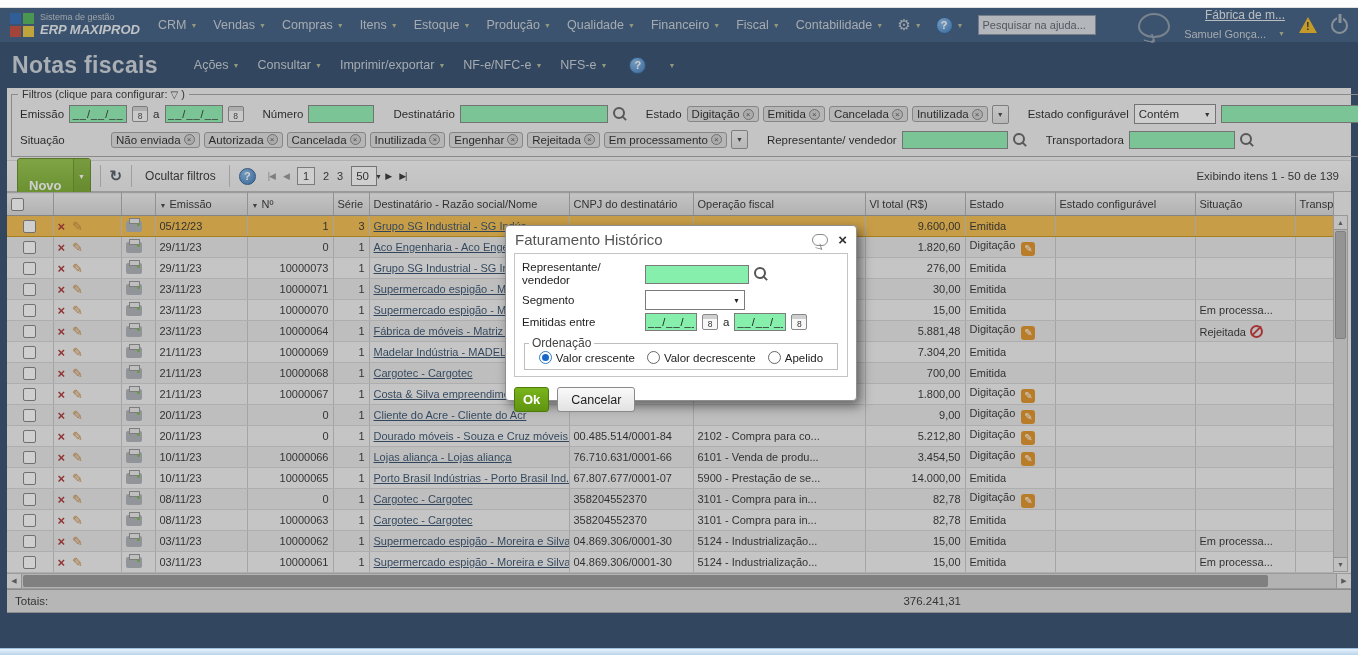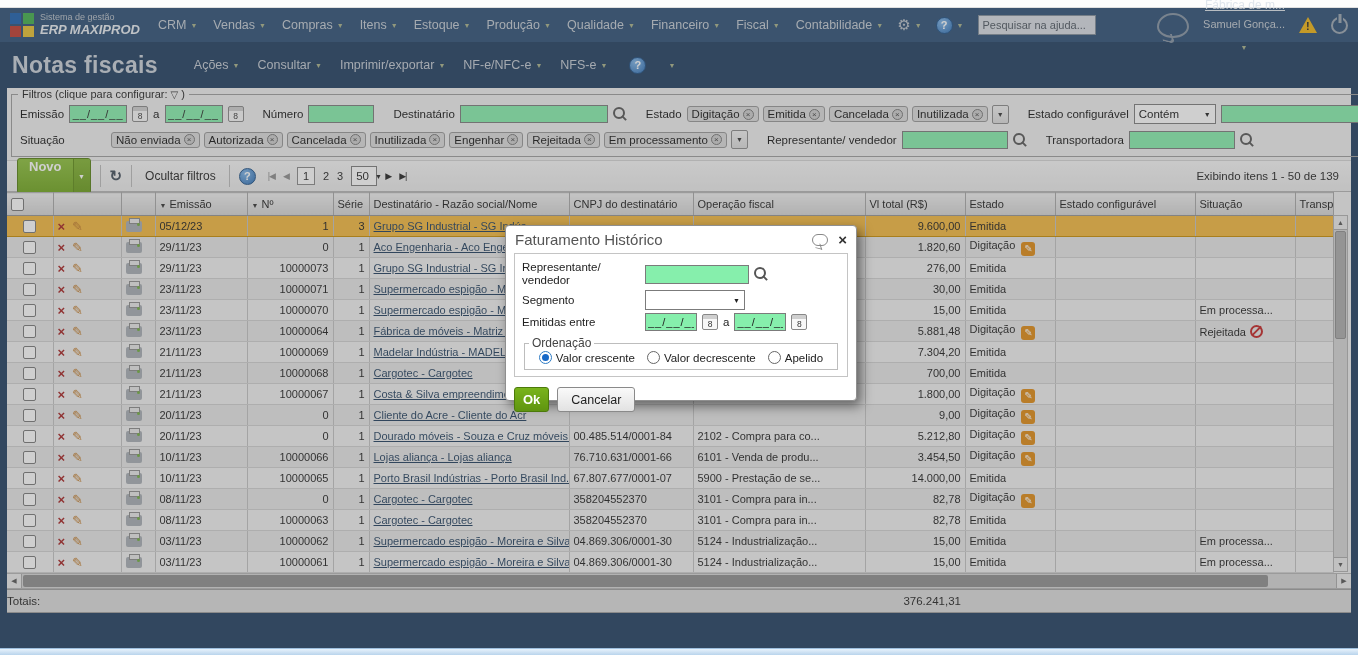--- a/index.html
+++ b/index.html
@@ -26,21 +26,21 @@
   .menu-item { display:inline-flex; align-items:center; gap:4px; font-size:12.5px; cursor:pointer; white-space:nowrap; }
   .caret { font-size:7px; color:#a6b089; }
   .gear-ic { font-size:15px; color:#b8c0c9; }
   #help-search { width:118px; height:20px; background:#d7dce2; border:1px solid #7f8c99; font:11px "Liberation Sans",sans-serif; color:#333; padding:0 4px; }
   #help-search::placeholder { color:#4c5560; }
   #topbar-right { margin-left:auto; display:flex; align-items:center; gap:14px; }
   .chat-bubble { width:32px; height:25px; border:2px solid #8593a3; border-radius:50% 50% 50% 50%/55% 55% 45% 45%; position:relative; }
   .chat-bubble::after { content:''; position:absolute; left:3px; bottom:-7px; width:9px; height:9px; border-right:2px solid #8593a3; border-bottom:2px solid #8593a3; background:transparent; transform:skewX(35deg) rotate(18deg); border-bottom-right-radius:6px; }
   #account { text-align:right; line-height:1.25; }
   #company-link { font-size:12px; color:#dfe5ec; text-decoration:underline; cursor:pointer; display:block; }
-  #user-row { font-size:11px; color:#c3cad2; display:inline-flex; align-items:center; gap:12px;flex-direction:column; }
+  #user-row { font-size:11px; color:#c3cad2; display:inline-flex; align-items:center; gap:12px; }
   .warn-ic { width:0; height:0; border-left:9px solid transparent; border-right:9px solid transparent; border-bottom:16px solid var(--warning,#f0b411); position:relative; display:inline-block; }
   .warn-ic::after { content:'!'; position:absolute; left:-2px; top:3px; font-size:11px; font-weight:bold; color:#222; }
   .power-ic { width:17px; height:17px; border:2.5px solid #9aa5b1; border-radius:50%; position:relative; display:inline-block; }
   .power-ic::before { content:''; position:absolute; left:50%; top:-5px; transform:translateX(-50%); width:3px; height:9px; background:#9aa5b1; box-shadow:0 0 0 1.5px var(--topbar,#2b4e74); }
   #pageheader { height:46px; background:var(--header-bar,#1f3d5f); display:flex; align-items:center; padding:0 12px; gap:22px; }
   #page-title { font-size:23px; font-weight:bold; color:#c9d0d8; margin:0 14px 0 0; letter-spacing:.3px; }
   #ph-menus { display:flex; align-items:flex-start; gap:18px; }
   #ph-menus .menu-item { font-size:12.5px; color:#c3cad3; }
   .help-ic { width:17px; height:17px; border-radius:50%; background:radial-gradient(circle at 35% 30%, #7db4e8, #2a6cb3); border:1px solid #1c4f86; color:#fff; font-size:11px; font-weight:bold; display:inline-flex; align-items:center; justify-content:center; }
   
@@ -65,21 +65,21 @@
   .mag::after { content:''; position:absolute; width:6px; height:2px; background:#555; transform:rotate(45deg); left:8px; top:10px; }
   .tags { display:inline-flex; align-items:center; gap:4px; }
   .tag { display:inline-flex; align-items:center; gap:3px; background:var(--tag-bg,#dcdcdc); border:1px solid #979797; border-radius:3px; padding:1px 4px; font-size:11.5px; cursor:pointer; white-space:nowrap; }
   .tag-x { width:11px; height:11px; border:1px solid #777; border-radius:50%; background:#cdcdcd; font-size:8px; line-height:9px; text-align:center; color:#444; }
   .tag-dd { width:17px; height:19px; border:1px solid #8a8a8a; background:linear-gradient(#f2f2f2,#ddd); display:inline-flex; align-items:center; justify-content:center; font-size:7px; color:#333; border-radius:2px; cursor:pointer; }
   .selbox { height:20px; border:1px solid #7b7b7b; background:#fff; display:inline-flex; align-items:center; justify-content:space-between; padding:0 4px; font-size:11.5px; gap:6px; cursor:pointer; }
   .selbox .caret { color:#222; }
   #estado-conf-sel { width:82px; }
   
   #toolbar { height:32px; display:flex; align-items:center; padding:0 10px; background:linear-gradient(#f7f7f7,#ebebeb); border-top:1px solid #d5d5d5; border-bottom:1px solid #b3b3b3; position:relative; margin-top:3px; }
-  .btn-novo { display:inline-flex; height:36px; border:1px solid #558012; border-radius:3px; background:linear-gradient(#8dc13b,#6fa51c); color:#fff; font-weight:bold; font-size:13px; align-items:flex-start; overflow:hidden; cursor:pointer; }
+  .btn-novo { display:inline-flex; height:36px; border:1px solid #558012; border-radius:3px; background:linear-gradient(#8dc13b,#6fa51c); color:#fff; font-weight:bold; font-size:13px; align-items:flex-end; overflow:hidden; cursor:pointer; }
   .bn-label { padding:0 11px; }
   .bn-caret { width:17px; align-self:stretch; border-left:1px solid #5d8c15; display:flex; align-items:center; justify-content:center; font-size:7px; background:linear-gradient(#83b532,#699c19); color:#fff; }
   .tsep { width:1px; height:22px; background:#bbb; margin:0 9px; }
   .refresh-ic { font-size:15px; color:#3f4c59; font-weight:bold; cursor:pointer; }
   .btn-flat { font-size:12px; color:#222; padding:0 4px; cursor:pointer; }
   #pager { display:flex; align-items:center; gap:8px; margin-left:12px; font-size:11px; color:#222; }
   .pg-ico { font-size:9px; cursor:pointer; letter-spacing:-1px; }
   .pg-dis { color:#8d8d8d; }
   .pg-cur { width:18px; height:18px; border:1px solid #888; background:#fff; display:inline-flex; align-items:center; justify-content:center; }
   .pg-num { cursor:pointer; }
@@ -110,21 +110,21 @@
   #vsb { position:absolute; left:1326px; top:23px; width:15px; height:357px; background:#d6d6d6; border:1px solid #b0b0b0; }
   .vsb-arr { height:14px; background:#ebebeb; border-bottom:1px solid #aaa; font-size:7px; color:#555; display:flex; align-items:center; justify-content:center; cursor:pointer; }
   .vsb-arr.bottom { position:absolute; bottom:0; left:0; right:0; border-top:1px solid #aaa; border-bottom:none; }
   .vsb-thumb { position:absolute; top:15px; left:1px; right:1px; height:108px; background:#ababab; border:1px solid #8f8f8f; border-radius:2px; cursor:grab; }
   #hsb { height:16px; background:#d6d6d6; border-top:1px solid #b5b5b5; border-bottom:1px solid #b5b5b5; position:relative; }
   .hsb-arr { position:absolute; top:0; bottom:0; width:15px; background:#ebebeb; font-size:7px; color:#555; display:flex; align-items:center; justify-content:center; cursor:pointer; }
   .hsb-arr.left { left:0; border-right:1px solid #aaa; }
   .hsb-arr.right { right:0; border-left:1px solid #aaa; }
   .hsb-thumb { position:absolute; left:16px; width:1245px; top:1px; bottom:1px; background:#8f8f8f; border-radius:2px; cursor:grab; }
   
-  #totals { height:24px; background:#dcdcdc; border-top:1px solid #9e9e9e; border-bottom:1px solid #9e9e9e; position:relative; font-size:11.5px; color:#222; display:flex; align-items:center; }
+  #totals { height:24px; background:#dcdcdc; border-top:1px solid #9e9e9e; border-bottom:1px solid #9e9e9e; position:relative; font-size:11.5px; color:#222; display:flex; align-items:center; padding-left:8px; }
   #totals-value { position:absolute; left:858px; width:96px; text-align:right; }
   
   #footer { height:26px; background:var(--header-bar,#1f3d5f); }
   #bottom-strip { height:7px; background:linear-gradient(#e7f2fc,#b9d4ec); border-top:1px solid #9fc0de; }
   
   #overlay { position:absolute; left:0; right:0; top:8px; bottom:7px; background:var(--overlay,rgba(96,96,96,0.30)); z-index:40; }
   #modal { position:absolute; left:505px; top:225px; width:352px; height:176px; background:#fff; border:1px solid #8f8f8f; border-radius:4px; box-shadow:4px 5px 12px rgba(0,0,0,.5); z-index:50; font-size:11.5px; color:#222; }
   #modal-titlebar { display:flex; align-items:center; padding:5px 9px 3px; }
   #modal-title { font-size:15px; font-weight:normal; color:#555; flex:1; margin:0; }
   .bub-sm { width:16px; height:12px; border:1.5px solid #888; border-radius:8px; position:relative; margin-right:10px; cursor:pointer; }

